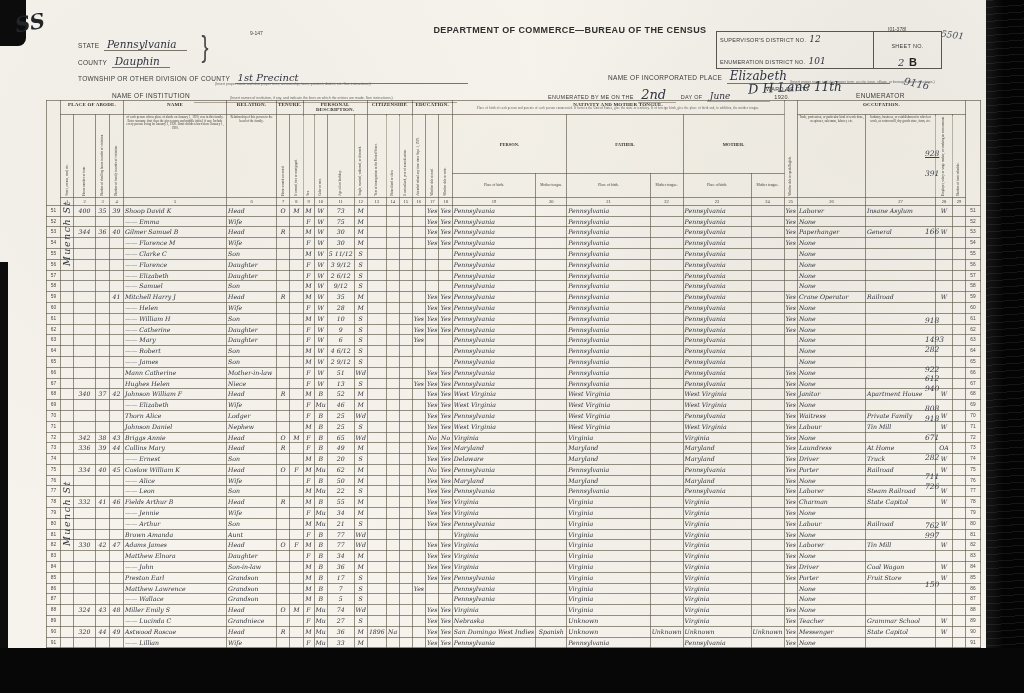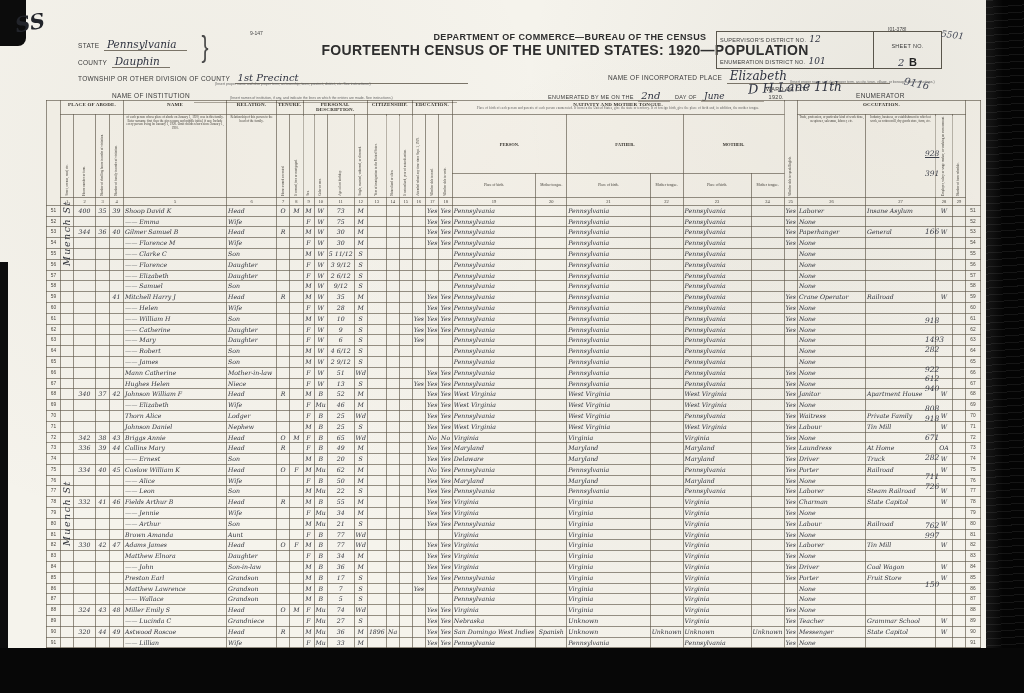--- a/index.html
+++ b/index.html
@@ -60,22 +60,21 @@
     font-family:"DejaVu Serif",serif;font-style:italic;font-size:9.5px;letter-spacing:1.5px;color:#34373f;white-space:nowrap;}
   .mnote{position:absolute;font-family:"DejaVu Serif",serif;font-style:italic;font-size:7.5px;color:#3a3e49;white-space:nowrap;}
 </style>
 </head>
 <body>
 
 <div class="page">
 
   <span class="fh tiny" style="left:250px;top:30px">9-147</span>
   <span class="fh tiny" style="left:888px;top:26px">[01-378]</span>
-  <div class="fh dept" style="left:330px;top:32px;width:480px">DEPARTMENT OF COMMERCE—BUREAU OF THE CENSUS</div>
-  <div class="fh title" style="left:240px;top:42px;width:650px">FOURTEENTH CENSUS OF THE UNITED STATES: 1920—POPULATION</div>
+  <div class="fh dept" style="left:330px;top:25px;width:480px">DEPARTMENT OF COMMERCE—BUREAU OF THE CENSUS</div>
 
   <div class="fh" style="left:78px;top:34px">
     <span class="plabel">STATE</span>
     <span class="script u" style="font-size:10.5px">Pennsylvania</span>
   </div>
   <div class="fh" style="left:78px;top:51px">
     <span class="plabel">COUNTY</span>
     <span class="script u" style="font-size:10.5px">Dauphin</span>
   </div>
   <span class="fh brace" style="left:200px;top:30px">}</span>
@@ -117,21 +116,21 @@
   </div>
 
   <div class="fh" style="left:112px;top:84px">
     <span class="plabel">NAME OF INSTITUTION</span>
     <span class="u" style="display:inline-block;min-width:250px">&nbsp;</span>
   </div>
   <span class="fineprint" style="left:230px;top:96px">(Insert names of institution, if any, and indicate the lines on which the entries are made.  See instructions.)</span>
 
   <div class="fh" style="left:548px;top:85px">
     <span class="plabel" style="font-size:5.5px">ENUMERATED BY ME ON THE</span>
-    <span class="script u" style="font-size:10px">2nd</span>
+    <span class="script u" style="font-size:13px">2nd</span>
     <span class="plabel" style="font-size:5.5px">DAY OF</span>
     <span class="script u" style="font-size:9px;min-width:50px;display:inline-block">June</span>
     <span class="plabel" style="font-size:5.5px">1920.</span>
   </div>
   <span class="fh script" style="left:748px;top:80px;font-size:13px;transform:rotate(-3deg)">D H Lane</span>
   <span class="fh plabel" style="left:856px;top:92px">ENUMERATOR</span>
   <span class="fh stamp" style="left:904px;top:78px;font-size:10px;transform:rotate(12deg)">9116</span>
 
   <table id="census-table">
       <colgroup>

